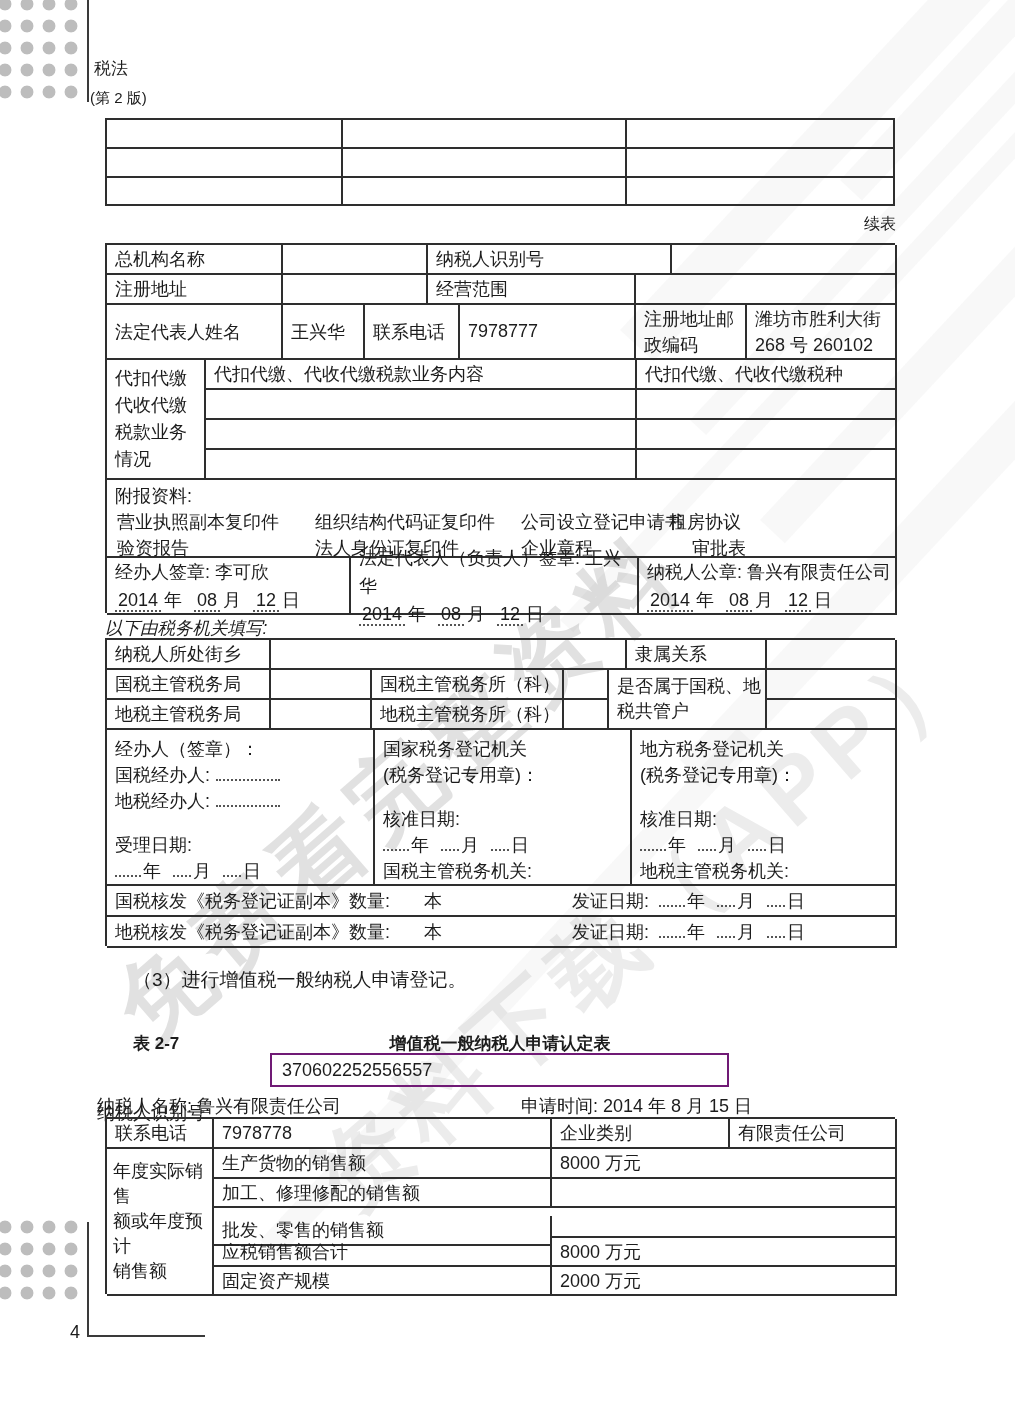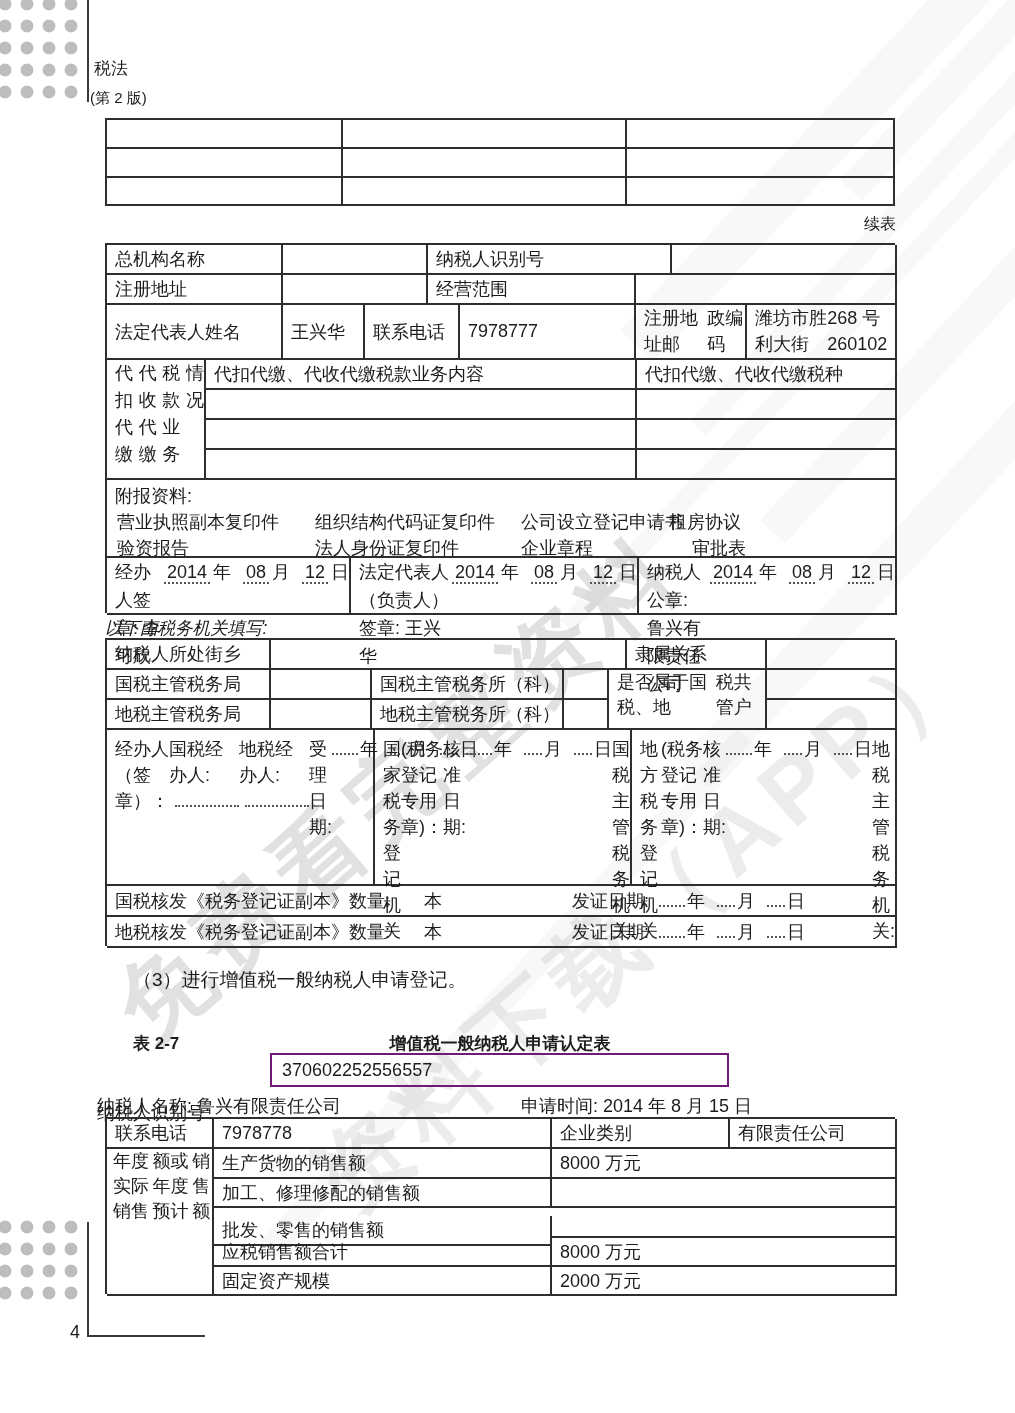--- a/index.html
+++ b/index.html
@@ -18,21 +18,21 @@
 
   
   .wm { position:absolute; white-space:nowrap; font-size:92px; letter-spacing:10px; font-weight:bold; transform:rotate(-41deg); transform-origin:0 50%; pointer-events:none; }
   .wm1 { left:130px; top:960px; color:rgba(120,120,120,0.22); }
   .wm2 { left:330px; top:1130px; color:rgba(130,130,130,0.15); }
   .stripe { position:absolute; background:rgba(150,150,150,0.07); transform:rotate(-47deg); transform-origin:0 0; pointer-events:none; }
 
   
   .tbl { position:absolute; border-top:2px solid #2e2e2e; border-left:2px solid #2e2e2e; }
   .c { position:absolute; border-right:2px solid #2e2e2e; border-bottom:2px solid #2e2e2e; display:flex; align-items:center; padding-left:8px; font-size:18px; background:transparent; }
-  .multi { flex-direction:row; align-items:flex-start; justify-content:center; line-height:26px; }
+  .multi { flex-direction:column; align-items:flex-start; justify-content:center; line-height:26px; }
   .rel { display:block; position:relative; padding:8px; }
   .abs { position:absolute; font-size:18px; white-space:nowrap; }
 
   
   .u { border-bottom:2px dotted #555; padding:0 3px; margin-right:3px; }
   .unit { margin-right:12px; }
   .lead { display:inline-block; width:26px; height:15px; border-bottom:2px dotted #555; margin-right:2px; vertical-align:baseline; }
   .lead2 { display:inline-block; width:64px; height:15px; border-bottom:2px dotted #555; margin-left:6px; }
   .dateline { font-size:18px; white-space:nowrap; }
 

